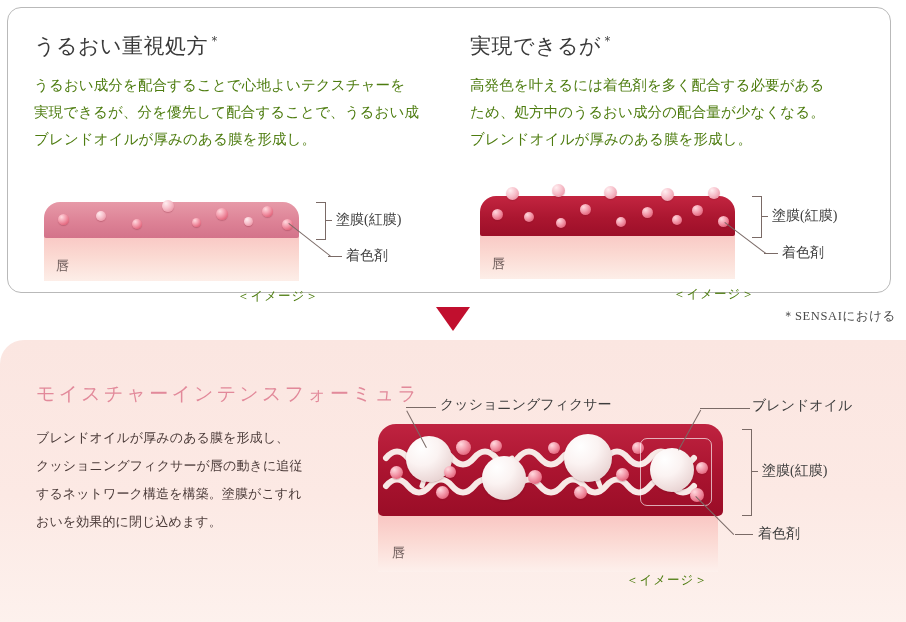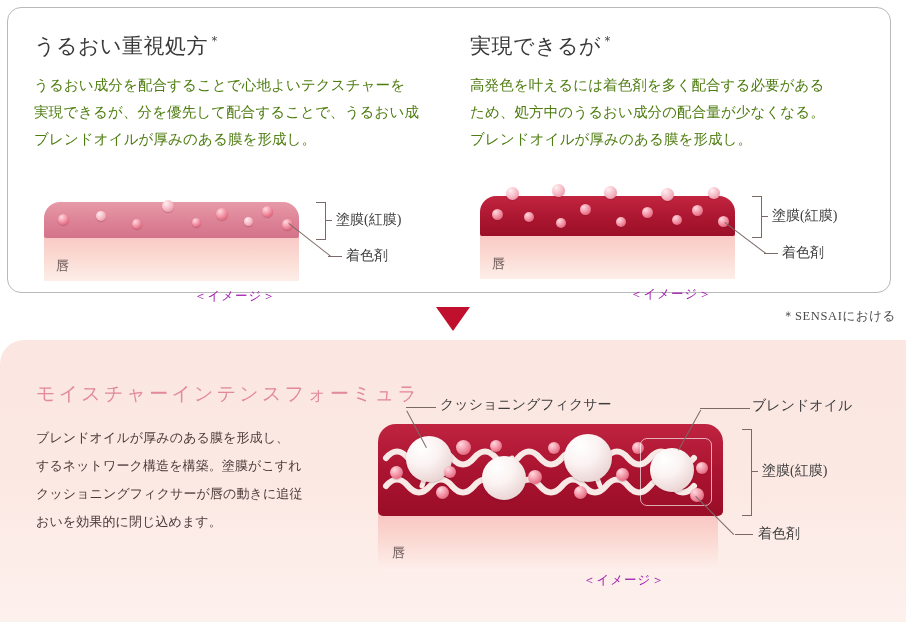--- a/index.html
+++ b/index.html
@@ -69,21 +69,21 @@
     position:absolute;border-radius:50%;
     background:radial-gradient(circle at 33% 28%,#ffd9de 0%,#f39aab 42%,#e4697f 75%,#d2536c 100%);
     box-shadow:0 1px 1px rgba(120,20,40,.25);
   }
   .pig-light{
     background:radial-gradient(circle at 33% 28%,#ffeef0 0%,#f7c0cb 45%,#ec9aaa 78%,#e28a9c 100%);
   }
 
   .img-cap{
     position:absolute;
-    font-size:12.5px;color:#a21caf;letter-spacing:1px;
+    font-size:12.5px;color:#4d7c0f;letter-spacing:1px;margin-left:43px;
   }
 
   
   .bracket{
     position:absolute;
     border:1px solid #7a6a66;
     border-left:none;
     width:9px;
   }
   .bracket-tick{
@@ -242,22 +242,22 @@
 
 <div class="arrow"></div>
 <div class="footnote">＊SENSAIにおける</div>
 
 <div class="bottom-card"></div>
 
 <div class="bottom-title">モイスチャーインテンスフォーミュラ</div>
 
 <div class="bottom-body">
   <div>ブレンドオイルが厚みのある膜を形成し、</div>
+  <div>クッショニングフィクサーが唇の動きに追従</div>
   <div>するネットワーク構造を構築。塗膜がこすれ</div>
-  <div>クッショニングフィクサーが唇の動きに追従</div>
   <div>おいを効果的に閉じ込めます。</div>
 </div>
 
 <div class="dia-bottom">
 
   <div class="lip-block-b">
     <span class="lip-label" style="left:14px;bottom:10px;">唇</span>
   </div>
 
   <div class="film-b">

